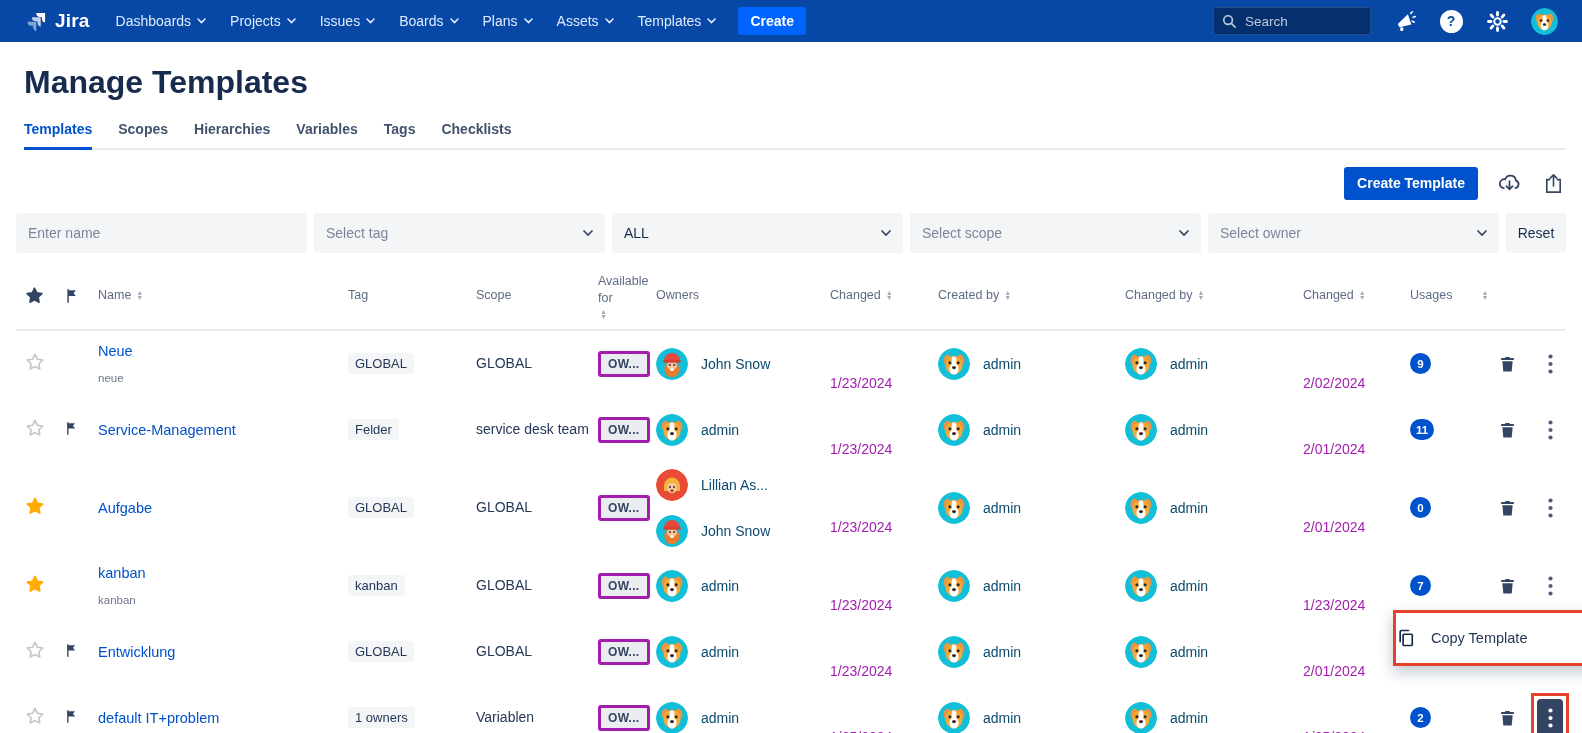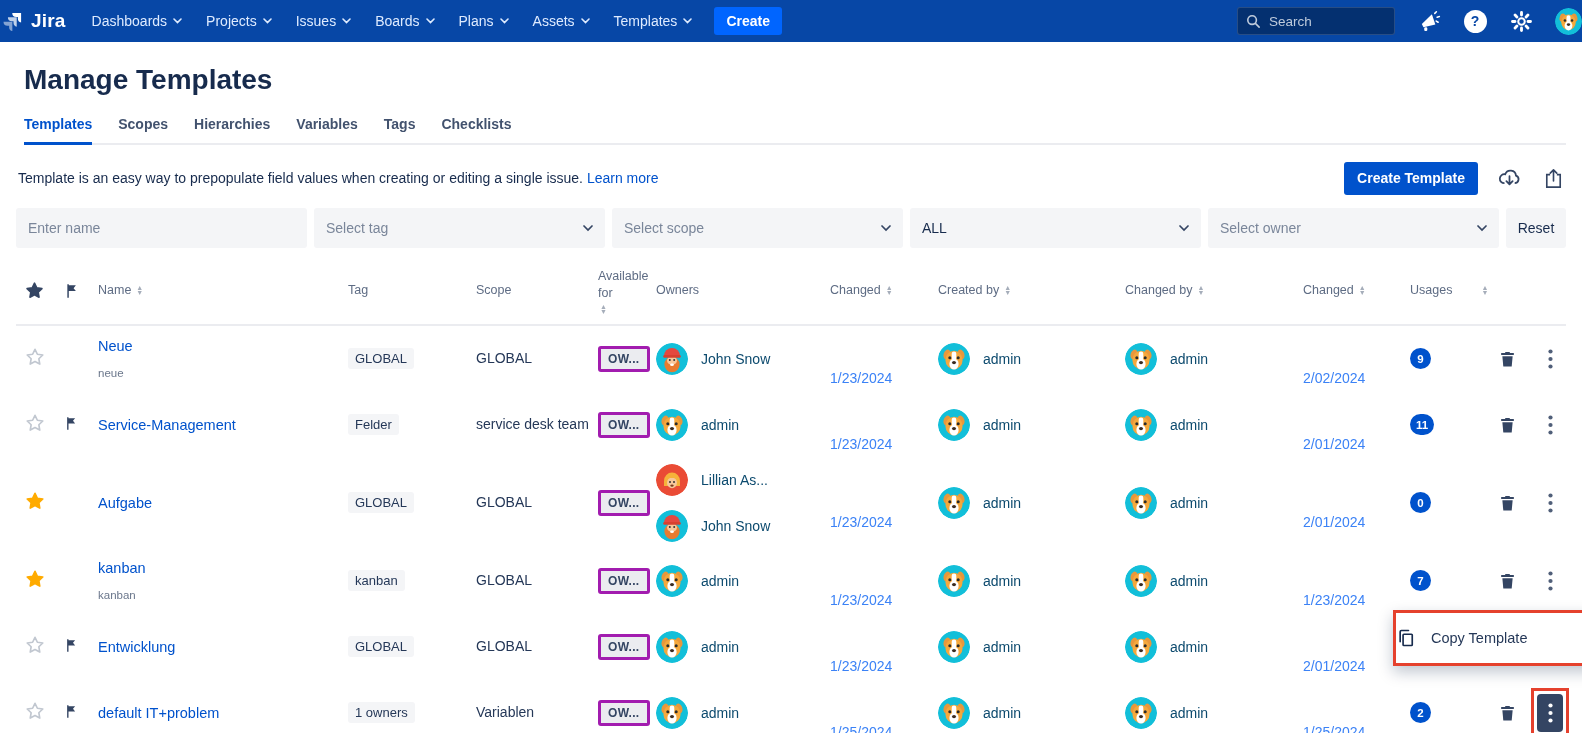--- a/index.html
+++ b/index.html
@@ -2,41 +2,41 @@
 <html><head>
 <meta charset="utf-8">
 <style>
   * { margin:0; padding:0; box-sizing:border-box; }
   html,body { width:1582px; height:733px; overflow:hidden; background:#fff;
     font-family:"Liberation Sans", sans-serif; color:#172B4D; }
   a { text-decoration:none; cursor:pointer; }
   body { position:relative; }
 
   
-  .nav { height:42px; background:#0747A6; display:flex; align-items:center; padding:0 0; }
+  .nav { height:42px; background:#0747A6; display:flex; align-items:center; padding:0 24px; }
   .brand { display:flex; align-items:center; gap:6px; margin-right:26px; }
   .brand-name { color:#fff; font-size:19px; font-weight:600; letter-spacing:.2px; }
   .nav-menu { display:flex; align-items:center; gap:24px; }
   .nav-item { display:flex; align-items:center; gap:6px; color:#DEEBFF; font-size:14px; font-weight:500; cursor:pointer; }
   .create-btn { margin-left:22px; background:#0065FF; color:#fff; border:none; border-radius:3px;
     font-size:14px; font-weight:600; padding:6px 12px; cursor:pointer; font-family:inherit; }
   .nav-right { margin-left:auto; display:flex; align-items:center; gap:22px; }
   .nav-search { display:flex; align-items:center; gap:8px; width:158px; height:28px;
     background:rgba(0,0,0,.32); border:1px solid rgba(255,255,255,.14); border-radius:3px; padding:0 8px; }
   .nav-search input { background:transparent; border:none; outline:none; color:#fff; font-size:13.5px; width:110px; font-family:inherit; }
   .nav-search input::placeholder { color:#BFCBDC; }
   .nav-icon { width:24px; height:24px; display:flex; align-items:center; justify-content:center; cursor:pointer; }
   .help-circle { width:23px; height:23px; border-radius:50%; background:#fff; color:#0747A6;
     font-weight:700; font-size:14px; display:flex; align-items:center; justify-content:center; }
   .nav-avatar { width:27px; height:27px; border-radius:50%; overflow:hidden; cursor:pointer; }
   .nav-avatar svg { display:block; width:27px; height:27px; }
 
   
   .content { padding:0 16px; }
-  .page-title { font-size:28px; font-weight:600; color:#172B4D; margin:22px 0 0 8px; }
+  .page-title { font-size:32px; font-weight:600; color:#172B4D; margin:22px 0 0 8px; }
   .tabs { display:flex; gap:26px; margin:20px 0 0 8px; border-bottom:2px solid #EBECF0; }
   .tab { font-size:14px; font-weight:600; color:#42526E; padding:0 0 10px 0; cursor:pointer; }
   .tab.active { color:#0052CC; border-bottom:3px solid #0052CC; margin-bottom:-2px; }
   .desc-row { display:flex; align-items:center; margin-top:16px; min-height:34px; }
   .desc { font-size:14px; color:#172B4D; margin-left:2px; }
   .link { color:#0052CC; }
   .desc-actions { margin-left:auto; display:flex; align-items:center; gap:18px; }
   .primary-btn { background:#0052CC; color:#fff; border:none; border-radius:3px; height:33px;
     padding:0 13px; font-size:14px; font-weight:600; cursor:pointer; font-family:inherit; }
   .tool-icon { width:26px; height:26px; display:flex; align-items:center; justify-content:center; cursor:pointer; }
@@ -65,21 +65,21 @@
   .name-link { color:#0052CC; font-weight:500; font-size:14.5px; }
   .subtitle { font-size:11.5px; color:#6B778C; margin-top:13px; }
   .chip { display:inline-block; background:#F4F5F7; color:#253858; font-size:13px; padding:3px 7px; border-radius:3px; }
   .chip-avail { background:#EBECF0; border:3px solid #a21caf; color:#344563; font-weight:600; font-size:12px; letter-spacing:.3px; cursor:pointer; }
   .scope-text { color:#253858; line-height:1.35; }
   .owners { display:flex; flex-direction:column; gap:14px; }
   .owner, .person { display:flex; align-items:center; gap:13px; }
   .avatar { width:32px; height:32px; border-radius:50%; overflow:hidden; flex:0 0 32px; cursor:pointer; }
   .avatar svg { display:block; width:32px; height:32px; }
   .plink { color:#0c4a6e; font-size:14px; }
-  .date { color:#3b82f6;margin-top:38px; }
+  .date { color:#a21caf;margin-top:38px; }
   .badge { display:inline-flex; align-items:center; justify-content:center; min-width:21px; height:21px;
     padding:0 6px; border-radius:11px; background:#0052CC; color:#fff; font-size:11.5px; font-weight:700; cursor:pointer; }
   .actions { display:flex; align-items:center; justify-content:flex-end; gap:20px; padding-right:30px; }
   .icon-btn { background:none; border:none; cursor:pointer; display:flex; align-items:center; justify-content:center; padding:0; }
   .star { cursor:pointer; display:inline-flex; }
   .star svg path { fill:none; stroke:#C1C7D0; stroke-width:1.8; stroke-linejoin:round; }
   .star.starred svg path { fill:#FFAB00; stroke:#FFAB00; }
   .star.header svg path { fill:#344563; stroke:#344563; }
   .flag { display:inline-flex; }
   .flag.off { visibility:hidden; }
@@ -209,21 +209,20 @@
   <div class="tabs">
     <span class="tab active">Templates</span>
     <span class="tab">Scopes</span>
     <span class="tab">Hierarchies</span>
     <span class="tab">Variables</span>
     <span class="tab">Tags</span>
     <span class="tab">Checklists</span>
   </div>
 
   <div class="desc-row">
-    <span class="desc"><span>Template is an easy way to prepopulate field values when creating or editing a single issue.</span> <a class="link">Learn more</a></span>
     <span class="desc-actions">
       <button class="primary-btn">Create Template</button>
       <span class="tool-icon">
         <svg width="25" height="25" viewBox="0 0 24 24" fill="none" stroke="#344563" stroke-width="1.7">
             <path d="M7.2 16.5a4.3 4.3 0 1 1 .7-8.5 5.3 5.3 0 0 1 10.3 1.3 3.7 3.7 0 0 1-1.2 7.2"></path>
             <path d="M12 9.8v7.6M9 14.6l3 3 3-3" stroke-linecap="round" stroke-linejoin="round"></path>
           </svg>
       </span>
       <span class="tool-icon">
         <svg width="23" height="23" viewBox="0 0 24 24" fill="none" stroke="#344563" stroke-width="1.7">
@@ -238,27 +237,27 @@
     <div class="f-field">
         <input placeholder="Enter name" style="">
       </div>
     <div class="f-field">
         <span class="sel-val">Select tag</span>
         <svg width="10" height="7" viewBox="0 0 10 7">
           <path d="M1 1l4 4 4-4" stroke="#344563" stroke-width="1.7" fill="none" stroke-linecap="round"></path>
         </svg>
       </div>
     <div class="f-field">
-        <span class="sel-val">Select scope</span>
+        <span class="sel-val dark">ALL</span>
         <svg width="10" height="7" viewBox="0 0 10 7">
           <path d="M1 1l4 4 4-4" stroke="#344563" stroke-width="1.7" fill="none" stroke-linecap="round"></path>
         </svg>
       </div>
     <div class="f-field">
-        <span class="sel-val dark">ALL</span>
+        <span class="sel-val">Select scope</span>
         <svg width="10" height="7" viewBox="0 0 10 7">
           <path d="M1 1l4 4 4-4" stroke="#344563" stroke-width="1.7" fill="none" stroke-linecap="round"></path>
         </svg>
       </div>
     <div class="f-field">
         <span class="sel-val">Select owner</span>
         <svg width="10" height="7" viewBox="0 0 10 7">
           <path d="M1 1l4 4 4-4" stroke="#344563" stroke-width="1.7" fill="none" stroke-linecap="round"></path>
         </svg>
       </div>

